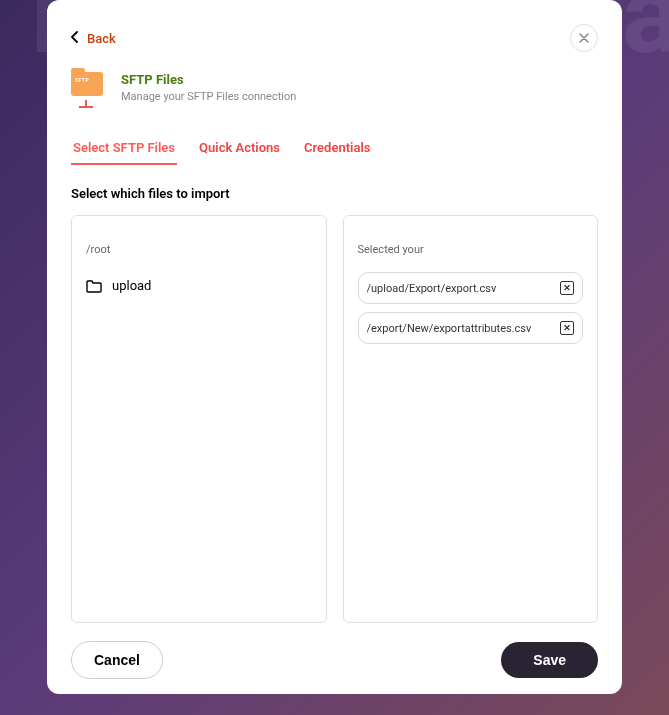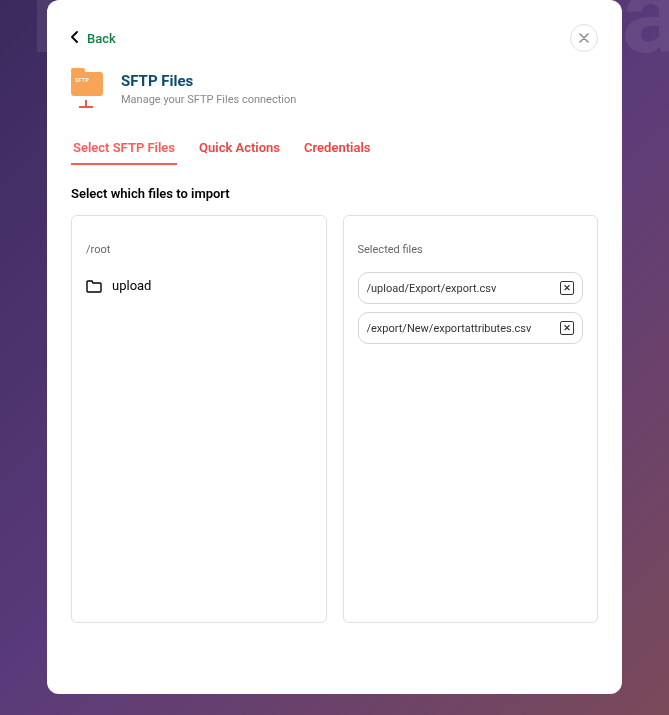--- a/index.html
+++ b/index.html
@@ -46,21 +46,21 @@
       margin-bottom: 20px;
     }
     
     .back-btn {
       display: flex;
       align-items: flex-start;
       gap: 8px;
       cursor: pointer;
       font-size: 13px;
       font-weight: 500;
-      color: #15803d;
+      color: #c2410c;
     }
     
     .back-arrow {
       font-size: 14px;
       line-height: 1;
     }
     
     .close-btn {
       width: 28px;
       height: 28px;
@@ -140,23 +140,23 @@
       content: '';
       position: absolute;
       bottom: 0;
       left: 0;
       width: 14px;
       height: 2px;
       background: #e85a4f;
     }
     
     .title-text h2 {
-      font-size: 15px;
+      font-size: 13px;
       font-weight: 700;
-      color: #0c4a6e;
+      color: #4d7c0f;
       margin-bottom: 3px;
     }
     
     .title-text p {
       font-size: 11px;
       color: #888;
     }
     
     .tabs {
       display: flex;
@@ -338,34 +338,38 @@
         <span class="folder-icon">
           <svg width="16" height="14" viewBox="0 0 16 14">
               <path d="M1 3 L1 12 Q1 13 2 13 L14 13 Q15 13 15 12 L15 5 Q15 4 14 4 L7 4 L6 2 L2 2 Q1 2 1 3 Z" fill="none" stroke="#000" stroke-width="1.4"></path>
             </svg>
         </span>
         <span>upload</span>
       </div>
     </div>
 
     <div class="panel">
-      <div class="panel-label">Selected files</div>
+      <div class="panel-label">Selected your</div>
 
       <div class="selected-file">
         <span class="selected-file-path">/upload/Export/export.csv</span>
         <span class="remove-file">
           <span>✕</span>
         </span>
       </div>
 
       <div class="selected-file">
         <span class="selected-file-path">/export/New/exportattributes.csv</span>
         <span class="remove-file">
           <span>✕</span>
         </span>
       </div>
 
     </div>
 
   </div>
 
+  <div class="footer-buttons">
+    <button class="btn-cancel">Cancel</button>
+    <button class="btn-save">Save</button>
+  </div>
 
 </div>
 
 </body></html>

